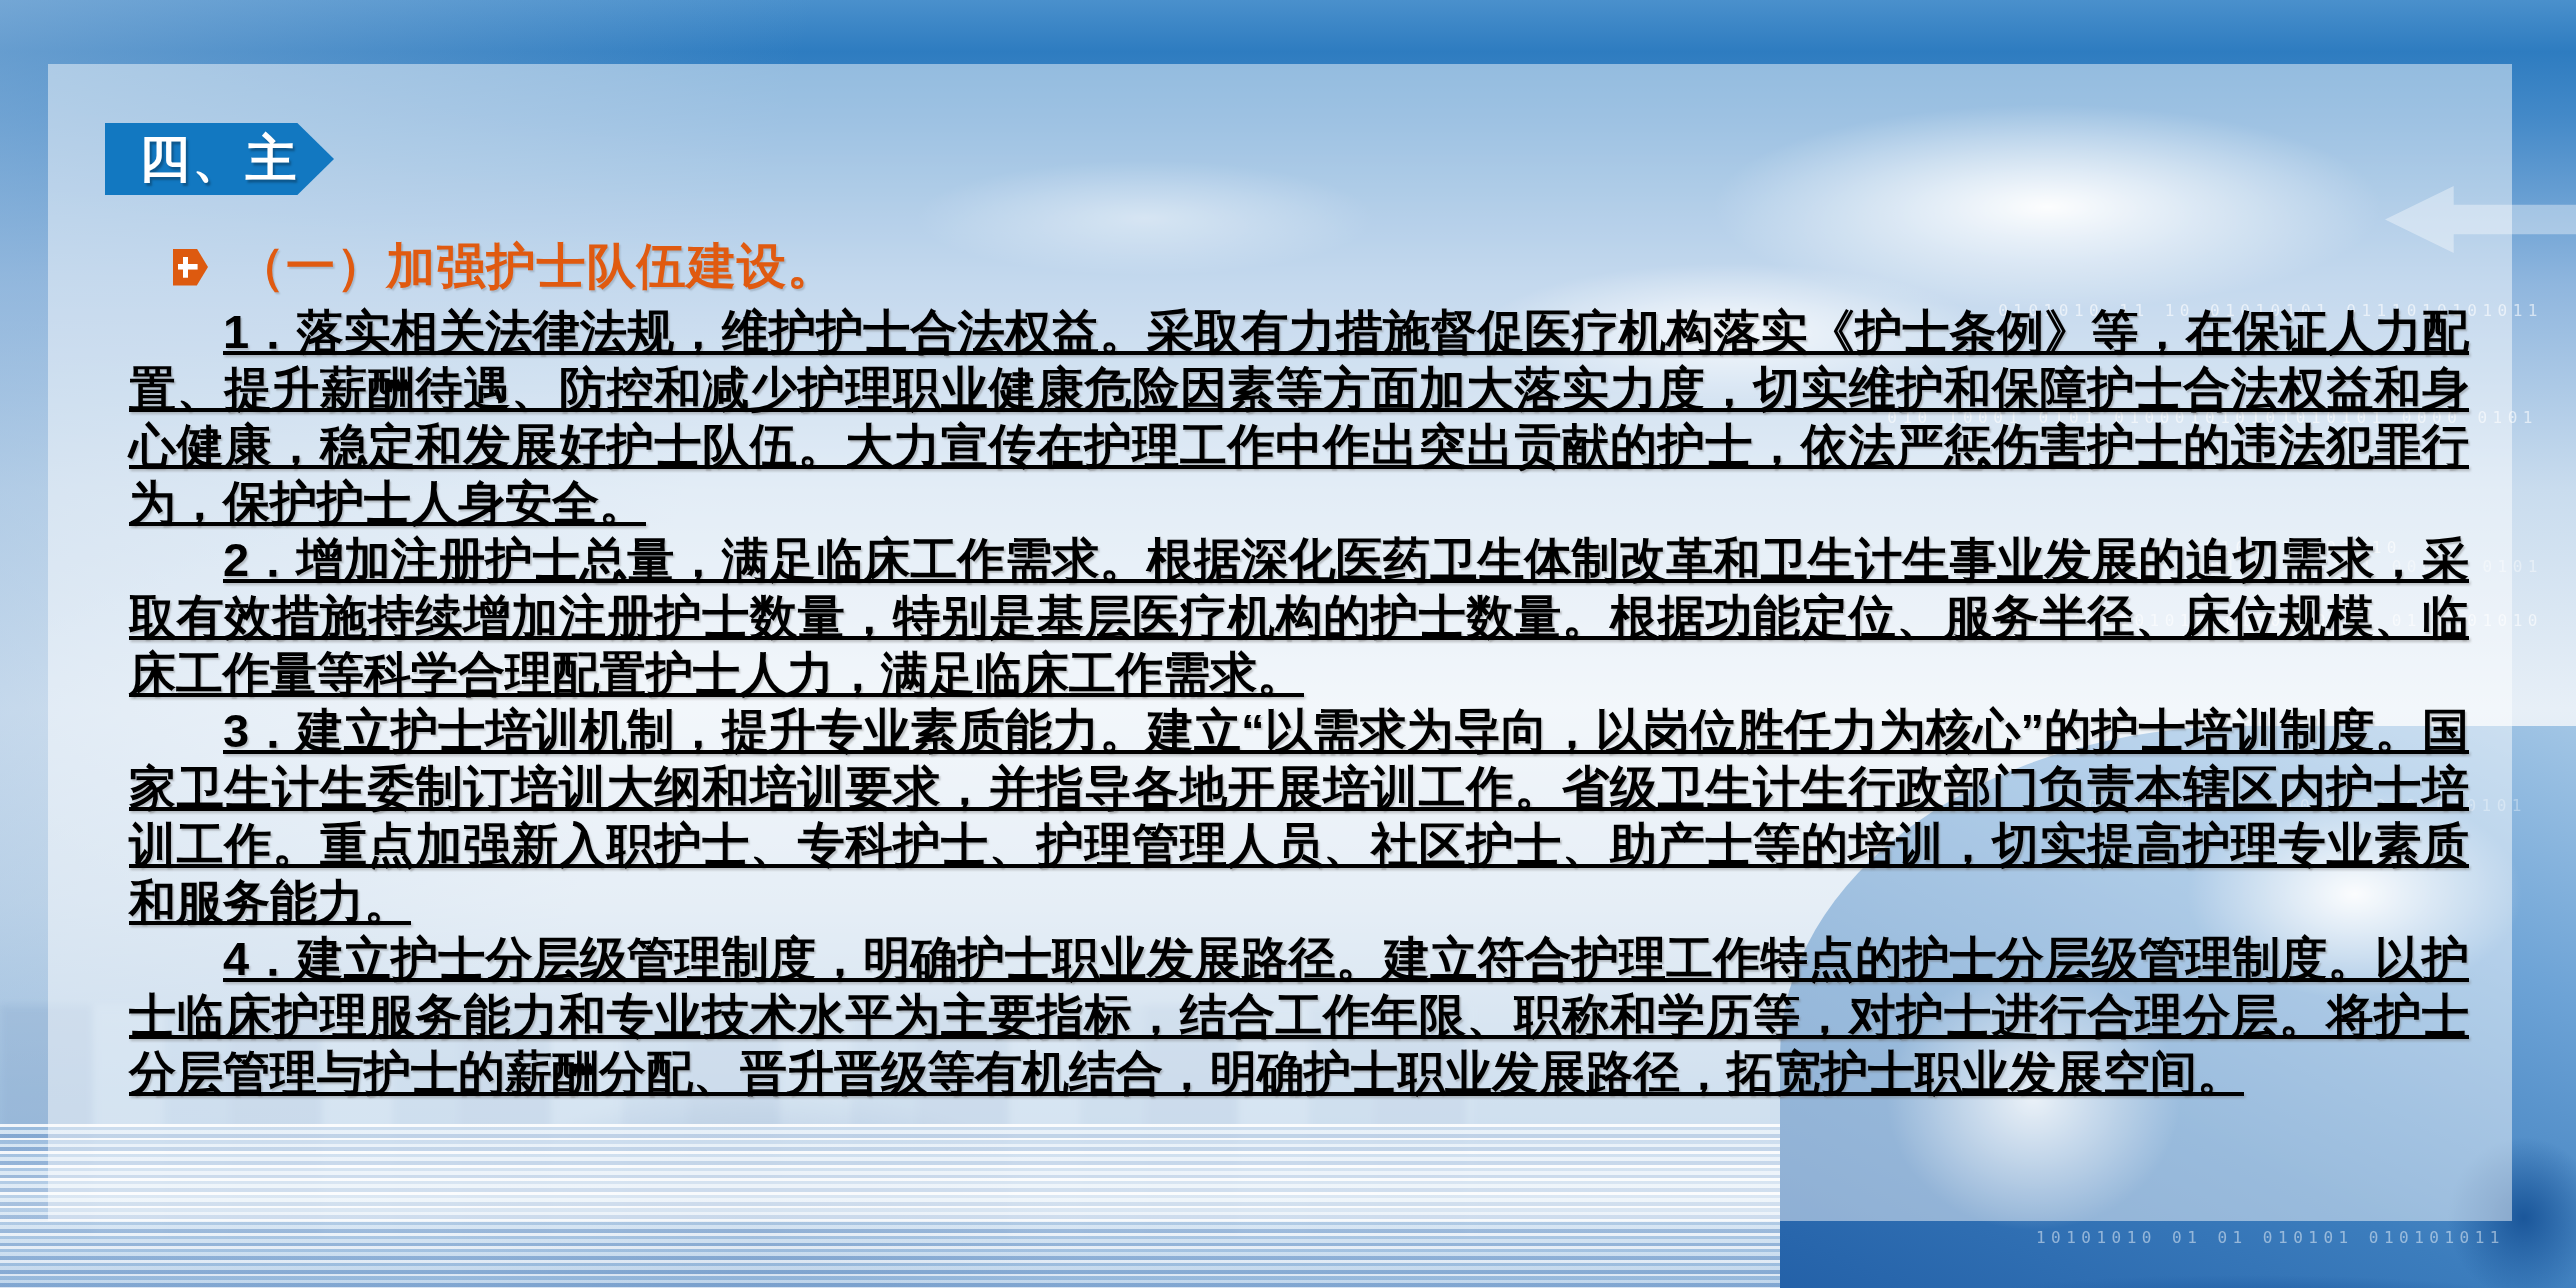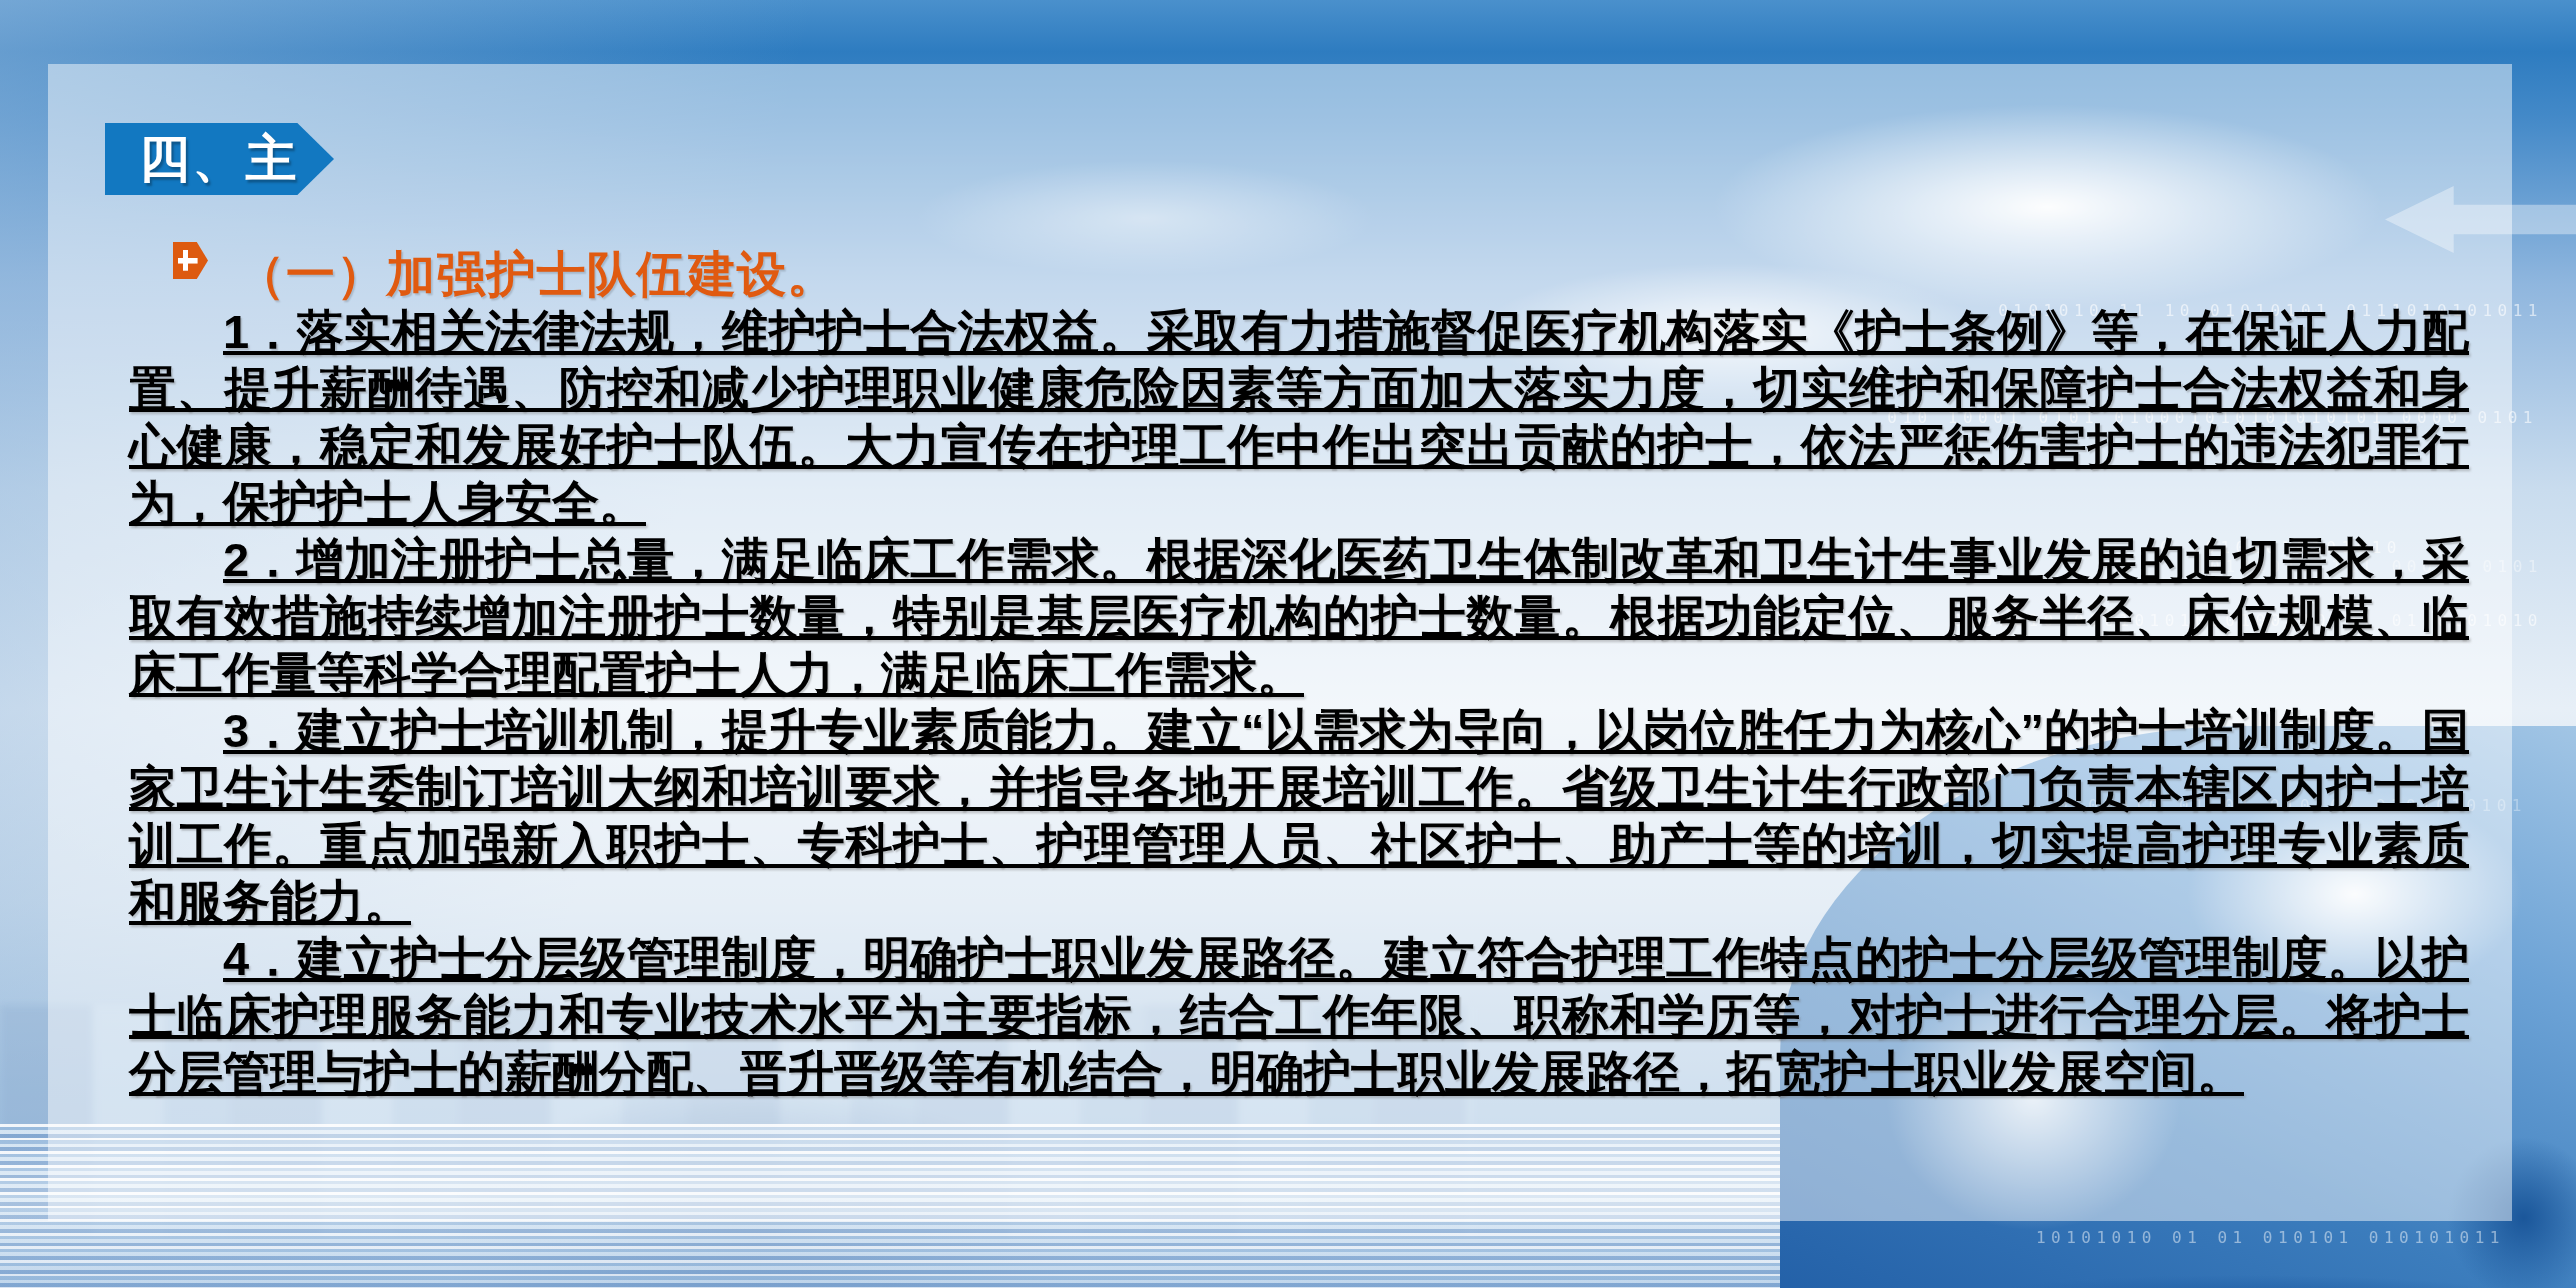--- a/index.html
+++ b/index.html
@@ -83,21 +83,21 @@
     position:absolute;left:105px;top:123px;width:229px;height:72px;
     background:#1278c1;
     clip-path:polygon(0 0, 84% 0, 100% 50%, 84% 100%, 0 100%);
     color:#ffffff;font-weight:bold;font-size:51px;line-height:72px;
     padding-left:34px;letter-spacing:2.2px;box-sizing:border-box;
     text-shadow:2.2px 2.7px 2.2px rgba(0,0,0,.28);
   }
   
   .section-heading{
     position:absolute;left:173px;top:242px;height:50px;
-    display:flex;
+    display:flex;align-items:center;
   }
   .plus-arrow{
     width:35px;height:37px;flex:0 0 35px;
     background:
       linear-gradient(#fff,#fff) 34% 50% / 56% 15% no-repeat,
       linear-gradient(#fff,#fff) 34% 50% / 15% 56% no-repeat,
       #dd5a0f;
     clip-path:polygon(0 0, 68% 0, 100% 50%, 68% 100%, 0 100%);
   }
   .section-heading .txt{

